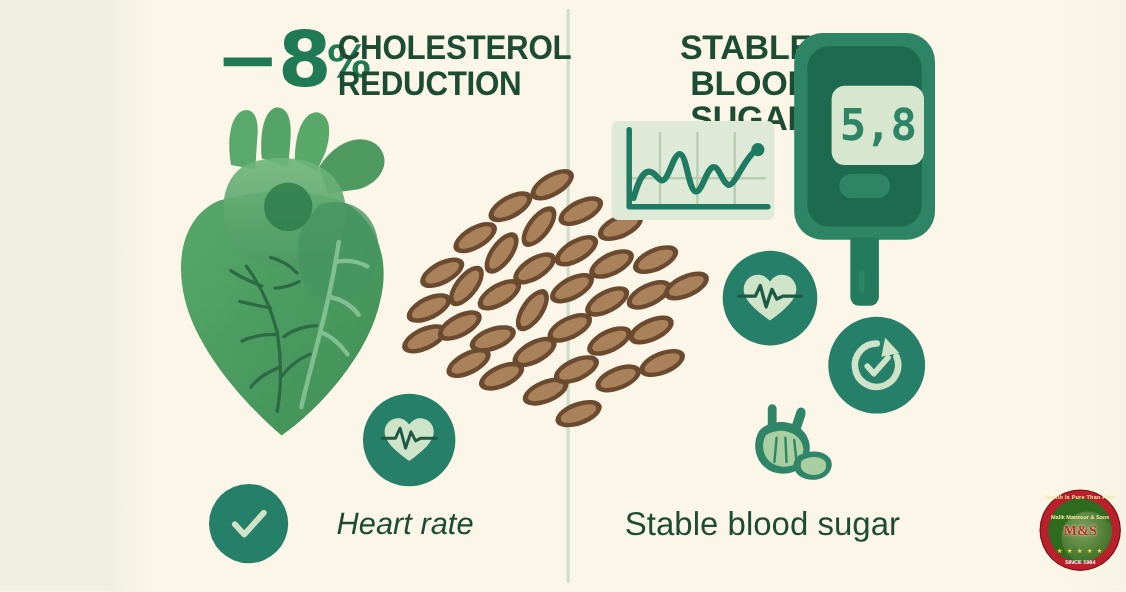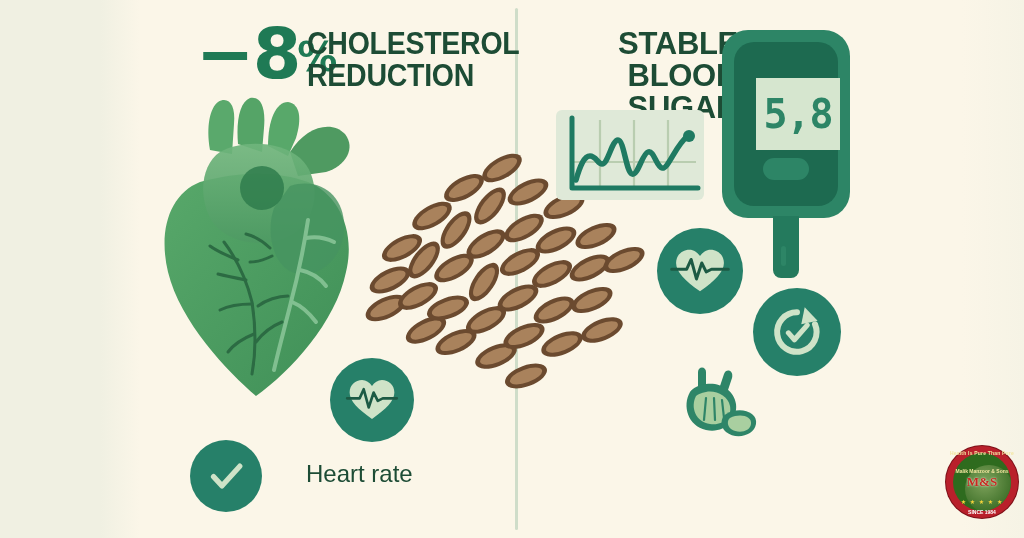--- a/index.html
+++ b/index.html
@@ -78,21 +78,21 @@
   .meter-body {
     position:absolute; left:0; top:0; width:128px; height:188px;
     background:#2d8566; border-radius:26px;
   }
   .meter-inner {
     position:absolute; left:12px; top:12px; width:104px; height:164px;
     background:#1d6a50; border-radius:20px;
   }
   .meter-screen {
     position:absolute; left:22px; top:36px; width:84px; height:72px;
-    background:#d6e6cf; border-radius:0;
+    background:#d6e6cf; border-radius:12px;
     display:flex; align-items:center; justify-content:center;
   }
   .meter-value {
     font-family:"DejaVu Sans Mono", monospace;
     font-size:40px; font-weight:bold; color:#2d8566;
     letter-spacing:-1px; line-height:1;
   }
   .meter-btn {
     position:absolute; left:41px; top:128px; width:46px; height:22px;
     background:#2d8566; border-radius:11px;
@@ -113,21 +113,21 @@
   .badge-refresh  { left:753px; top:288px; width:88px; height:88px; }
   .badge-hr-left  { left:330px; top:358px; width:84px; height:84px; }
   .badge-check    { left:190px; top:440px; width:72px; height:72px; }
 
   .leaf-icon { position:absolute; left:668px; top:358px; width:92px; height:92px; }
 
   
   .label-left {
     position:absolute; left:306px; top:460px;
     font-family:"Liberation Sans", sans-serif;
-    font-size:24px; color:#1d4c35; font-weight:normal;
+    font-size:28px; color:#1d4c35; font-weight:normal;font-style:italic;
   }
   .label-right {
     position:absolute; left:568px; top:460px;
     font-family:"Liberation Sans", sans-serif;
     font-size:30px; color:#1d4c35; font-weight:normal;
   }
 
   
   .logo {
     position:absolute; left:946px; top:446px; width:72px; height:72px;
@@ -375,20 +375,21 @@
     </svg>
   </div>
 
   <div class="badge badge-check">
     <svg viewBox="0 0 70 70" width="46" height="46">
       <path d="M16 36 L29 50 L56 20" stroke="#cfe3c8" stroke-width="8" fill="none" stroke-linecap="round" stroke-linejoin="round"></path>
     </svg>
   </div>
 
   <div class="label-left">Heart rate</div>
+  <div class="label-right">Stable blood sugar</div>
 
   <div class="logo">
     <div class="logo-ring"></div>
     <div class="logo-inner">
       <div class="logo-globe"></div>
       <span class="logo-ms">M&amp;S</span>
     </div>
     <div class="logo-top-text">Health Is Pure Than Pure</div>
     <div class="logo-mid-text">Malik Manzoor &amp; Sons</div>
     <div class="logo-stars">★ ★ ★ ★ ★</div>

